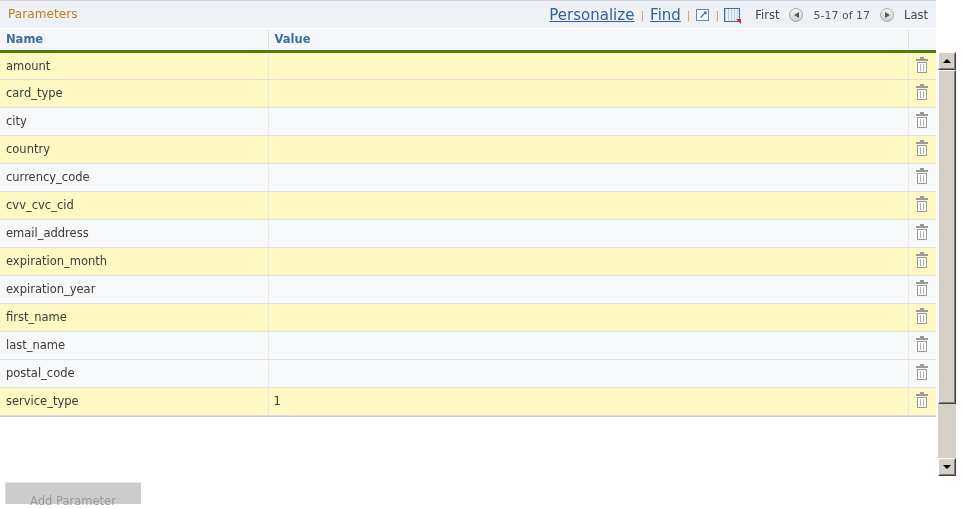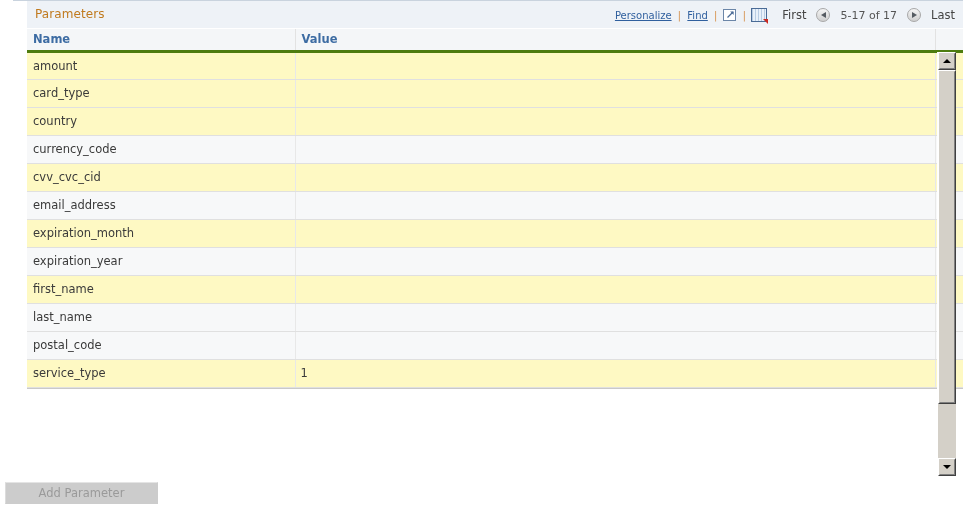--- a/index.html
+++ b/index.html
@@ -13,25 +13,24 @@
     overflow: hidden;
     font-family: "DejaVu Sans", "Liberation Sans", sans-serif;
     font-size: 11px;
     color: #333333;
     -webkit-font-smoothing: antialiased;
   }
 
   
   .grid-wrap {
     position: absolute;
-    left: 13px;
+    left: 0;
     top: 0;
     width: 936px;
     border-top: 1px solid #c9d3de;
-    padding-left: 14px;
   }
 
   
   .grid-titlebar {
     position: relative;
     height: 28px;
     background: #eef2f7;
     border-bottom: 1px solid #ffffff;
     box-sizing: border-box;
   }
@@ -50,21 +49,21 @@
     top: 0;
     height: 28px;
     display: flex;
     align-items: center;
     gap: 0;
     white-space: nowrap;
   }
   .nav-link {
     color: #2f5f9e;
     text-decoration: underline;
-    font-size: 10px;
+    font-size: 15px;
     cursor: pointer;
     padding: 0 2px;
   }
   .nav-sep {
     color: #d89a5c;
     padding: 0 4px;
     font-size: 11px;
   }
   .icon-btn {
     display: inline-block;
@@ -247,33 +246,33 @@
     background: #c9c9c9;
   }
 
   
   .btn-bar {
     position: absolute;
     left: 5px;
     top: 482px;
   }
   .btn-add {
-    width: 153px;
+    width: 136px;
     height: 22px;
     background: #cccccc;
     border: 1px solid #cccccc;
     border-top: 1px solid #e4e4e4;
     border-left: 1px solid #dcdcdc;
     color: #9a9a9a;
     font-size: 11.5px;
     font-family: "DejaVu Sans", "Liberation Sans", sans-serif;
     text-align: center;
     cursor: default;
     box-sizing: border-box;
-    padding: 0;
+    padding: 8px;
     line-height: 20px;
   }
 
   
   .vscroll {
     position: absolute;
     left: 937px;
     top: 52px;
     width: 18px;
     height: 424px;
@@ -414,20 +413,25 @@
       </tr>
     </thead>
     <tbody>
         <tr class="odd">
           <td class="td-name">amount</td>
           <td class="td-value"></td>
           <td class="td-del"><span class="trash"><span class="lid"></span><span class="can"></span></span></td>
         </tr>
         <tr class="odd">
           <td class="td-name">card_type</td>
+          <td class="td-value"></td>
+          <td class="td-del"><span class="trash"><span class="lid"></span><span class="can"></span></span></td>
+        </tr>
+        <tr class="even">
+          <td class="td-name">city</td>
           <td class="td-value"></td>
           <td class="td-del"><span class="trash"><span class="lid"></span><span class="can"></span></span></td>
         </tr>
         <tr class="odd">
           <td class="td-name">country</td>
           <td class="td-value"></td>
           <td class="td-del"><span class="trash"><span class="lid"></span><span class="can"></span></span></td>
         </tr>
         <tr class="even">
           <td class="td-name">currency_code</td>

